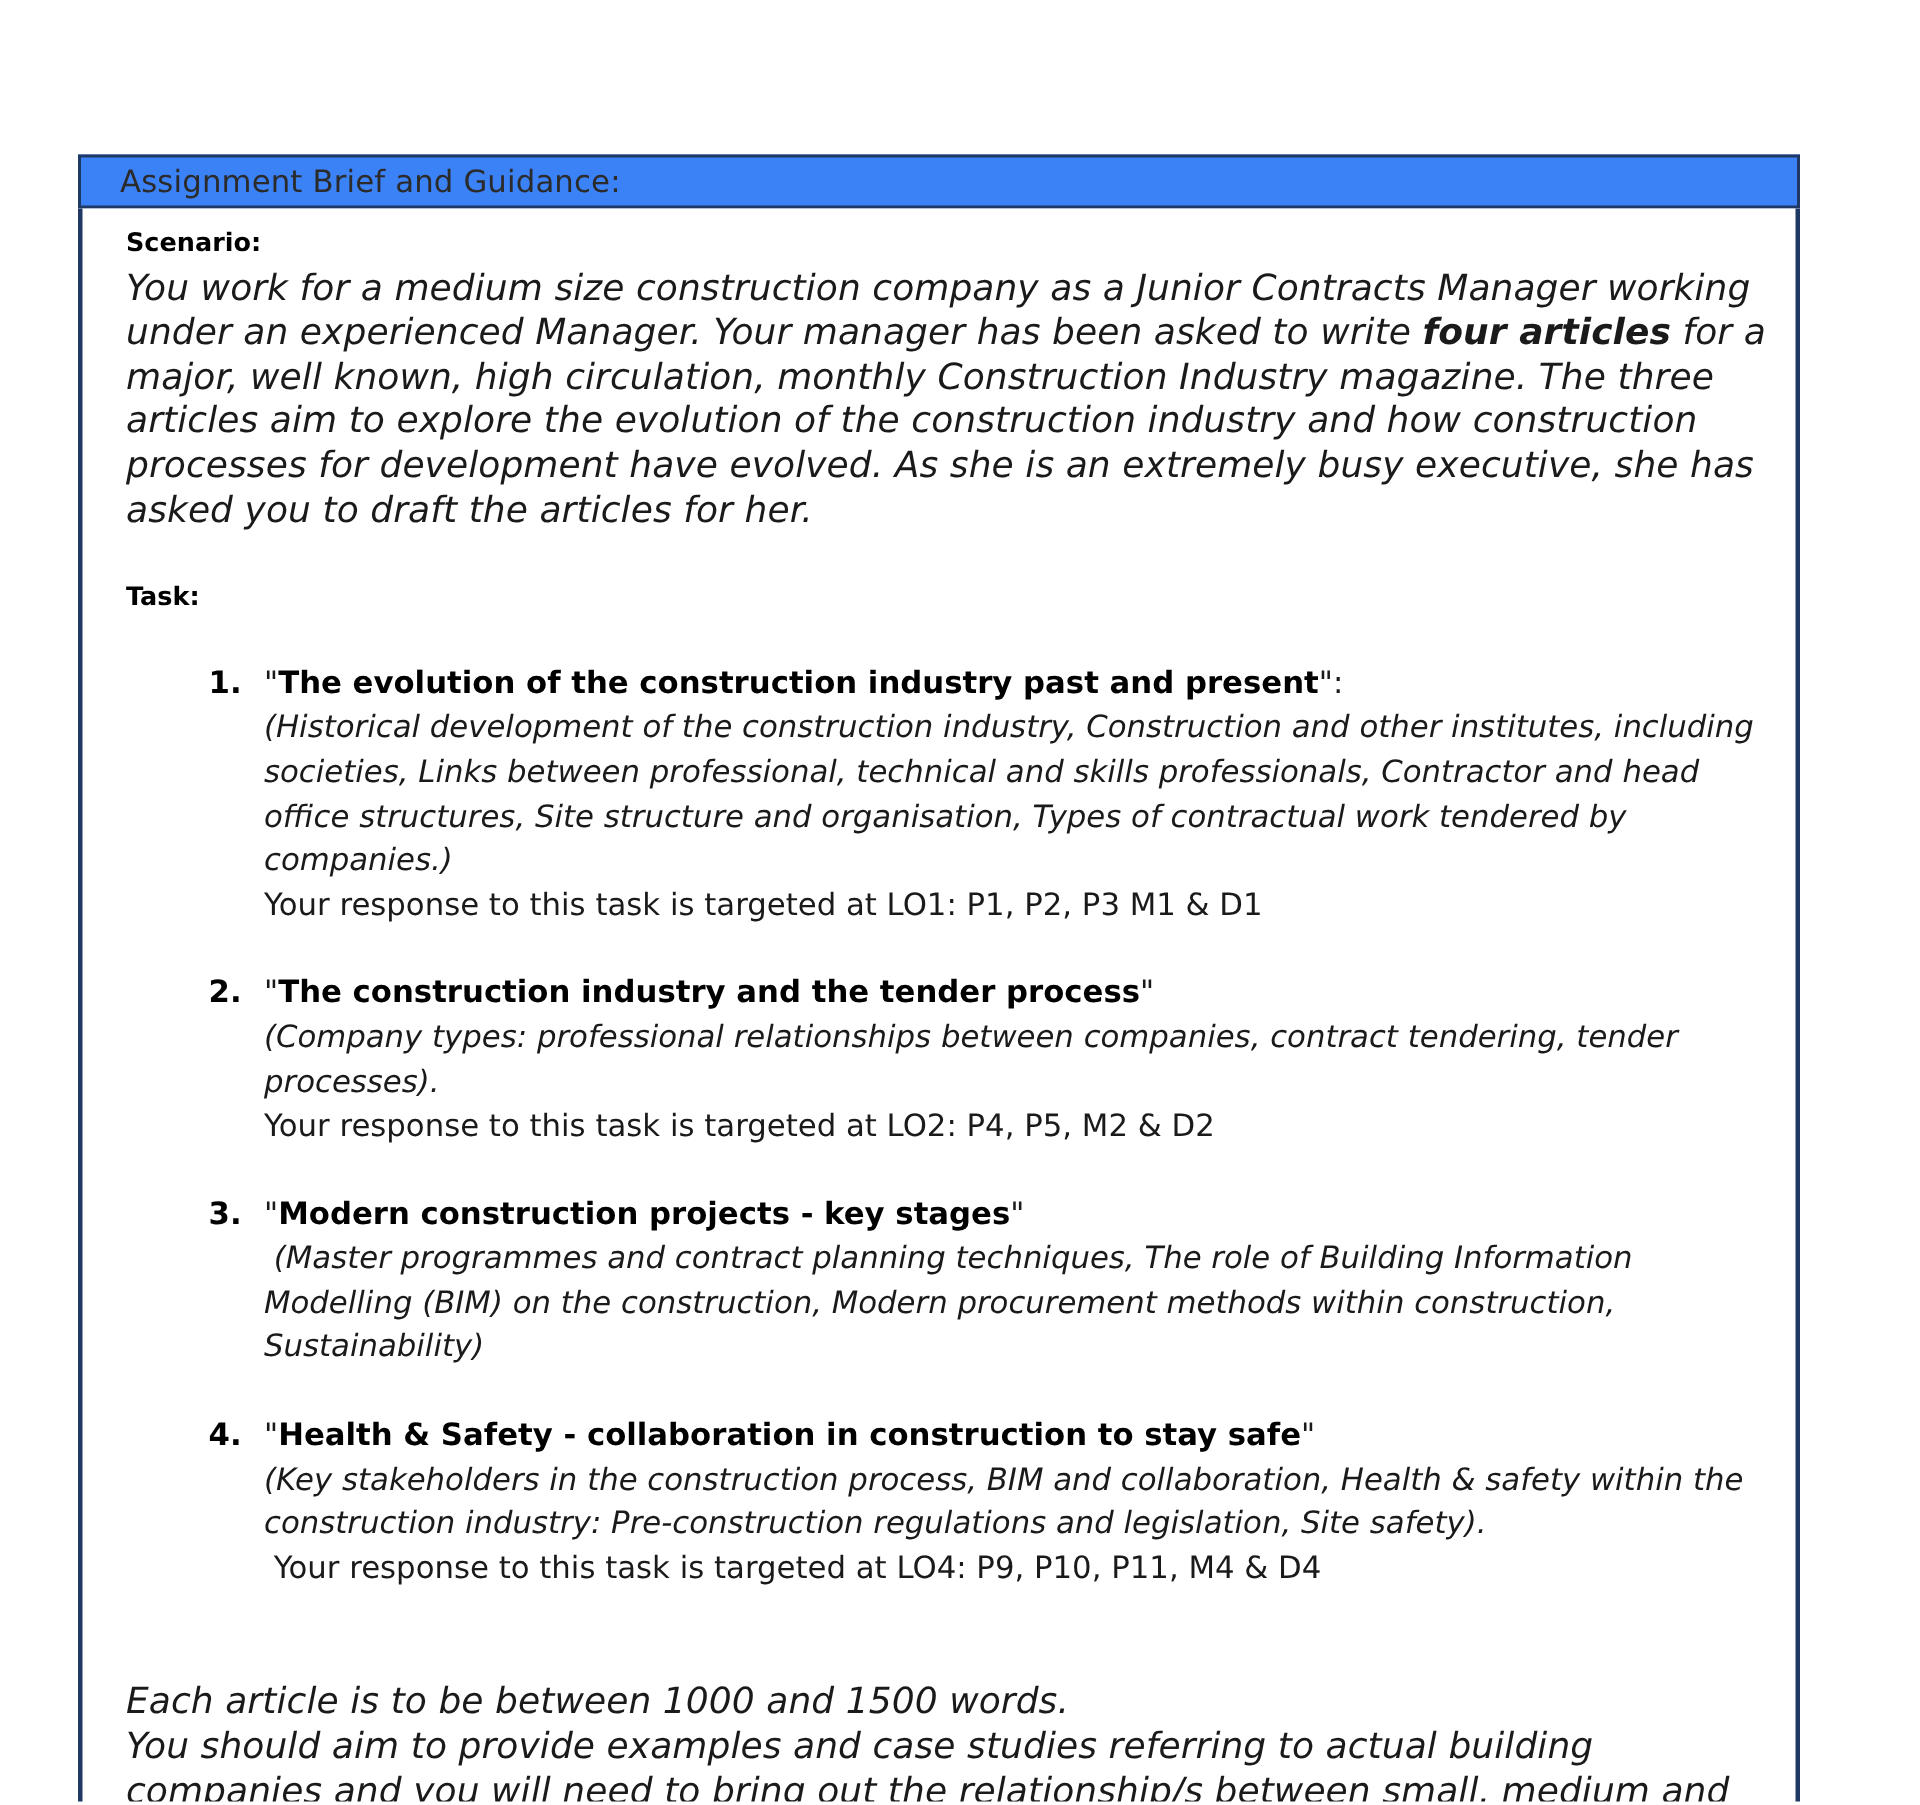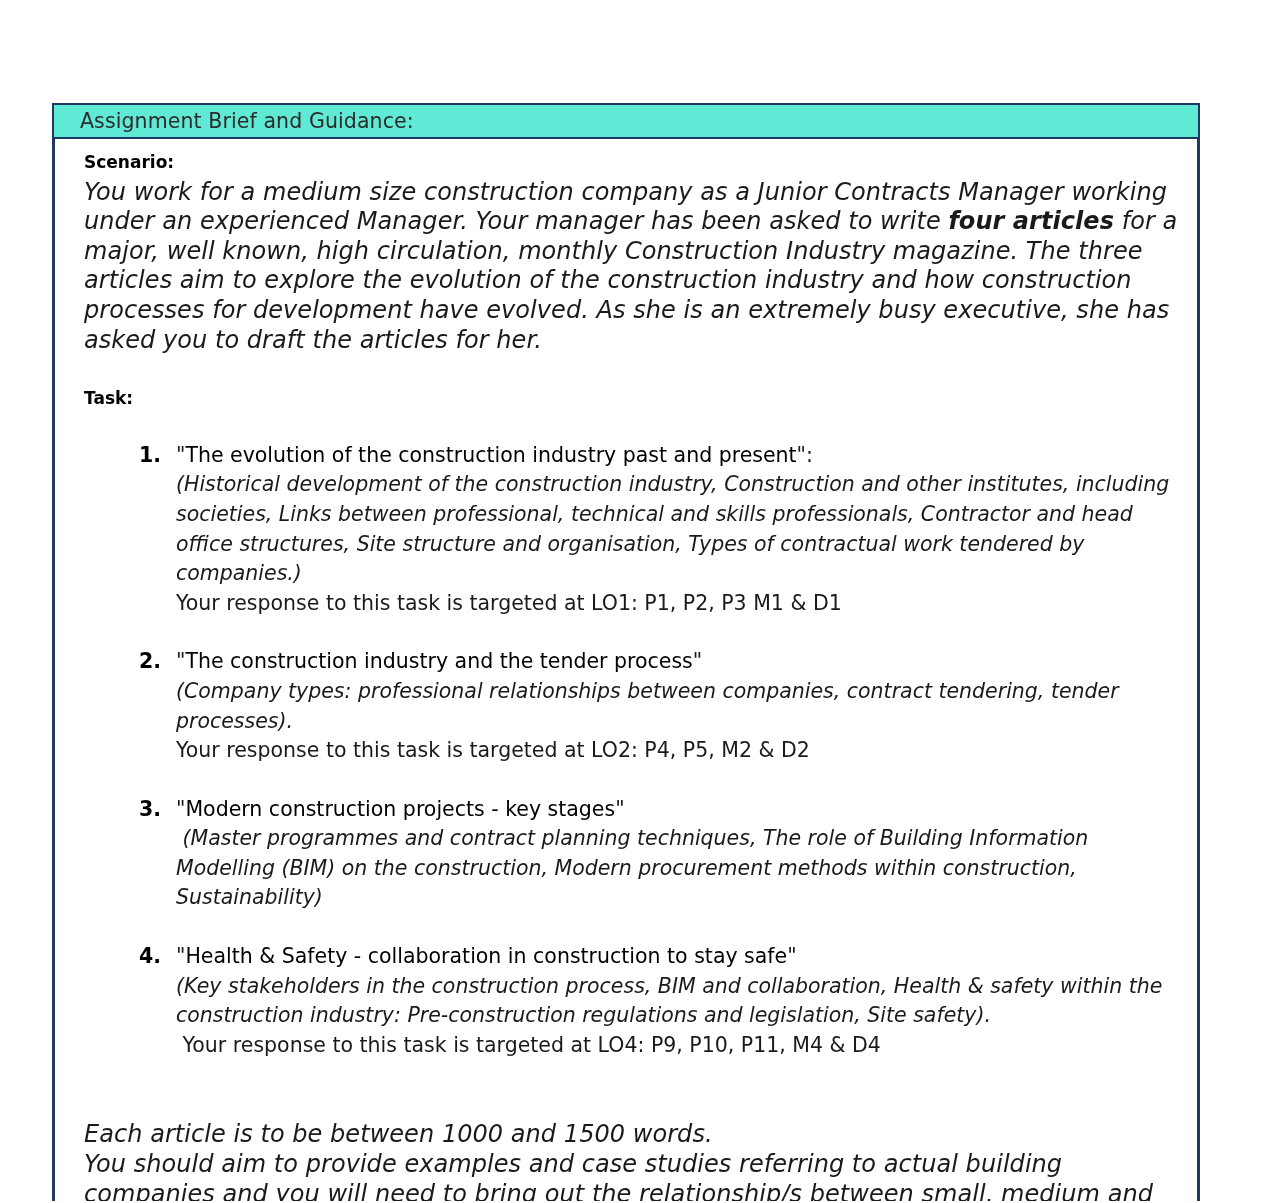--- a/index.html
+++ b/index.html
@@ -23,21 +23,21 @@
 
   
   .brief-table {
     position: absolute;
     left: 52px;
     top: 103px;
     width: 1148px;
   }
 
   .brief-header {
-    background: #5eead4;
+    background: #3b82f6;
     border: 2px solid #1f3864;
     border-bottom: 2px solid #1f3864;
     height: 36px;
     box-sizing: border-box;
     display: flex;
     align-items: center;
     padding-left: 26px;
   }
 
   .brief-header-text {
@@ -117,21 +117,21 @@
 
   .task-line {
     font-size: 20.5px;
     line-height: 29.6px;
     color: #1a1a1a;
     margin: 0;
     white-space: pre-wrap;
   }
 
   .task-title {
-    font-weight: 400;
+    font-weight: 700;
     color: #000000;
   }
 </style>
 </head>
 <body>
 
 <div class="page">
 
   <div class="brief-table">
 

